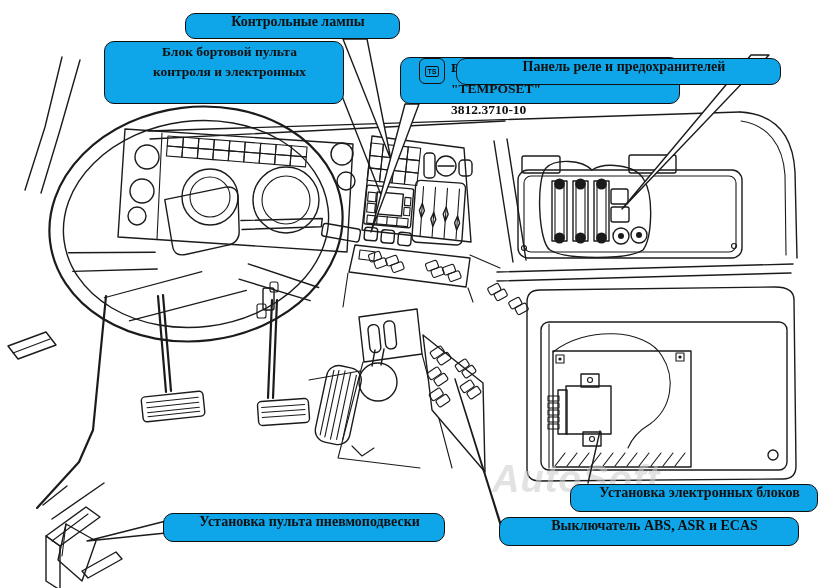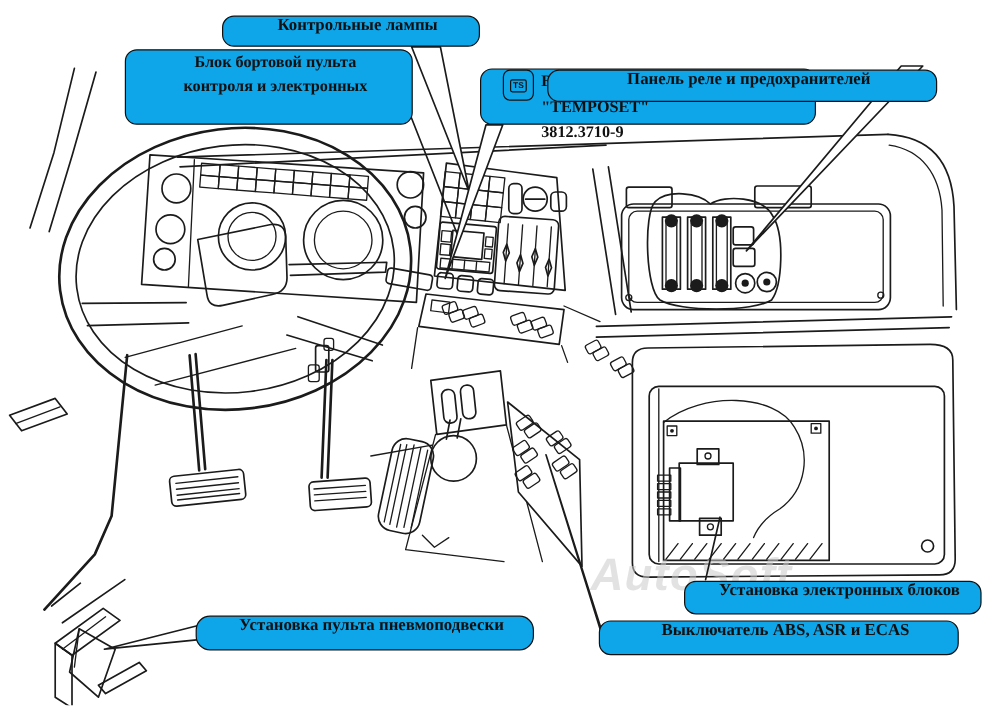--- a/index.html
+++ b/index.html
@@ -322,29 +322,29 @@
     <span>контроля и электронных</span>
   </span>
 </div>
 
 <div class="co left" style="left:400px;top:57px;width:280px;height:47px;">
   <span class="tsicon">
     <span class="inner">TS</span>
   </span>
   <span class="c-lines">
     <span>Выключатель режима  "TEMPOSET"</span><br>
-    <span>3812.3710-9</span>
+    <span>3812.3710-10</span>
   </span>
 </div>
 
 <div class="co" style="left:456px;top:28px;width:325px;height:27px;margin-top:30px;">
   <span>Панель реле и предохранителей</span>
 </div>
 
-<div class="co" style="left:163px;top:513px;width:282px;height:29px;border-radius:12px;">
+<div class="co" style="left:163px;top:513px;width:282px;height:29px;">
   <span>Установка пульта пневмоподвески</span>
 </div>
 
 <div class="co" style="left:499px;top:517px;width:300px;height:29px;">
   <span>Выключатель ABS, ASR и ECAS</span>
 </div>
 
 <div class="co" style="left:570px;top:484px;width:248px;height:28px;">
   <span>Установка электронных блоков</span>
 </div>

